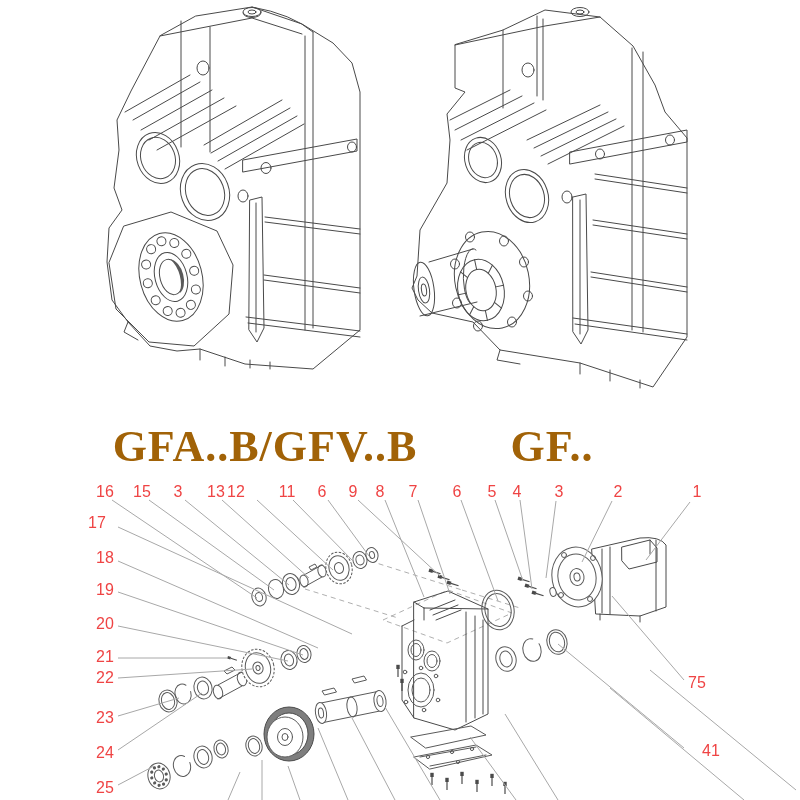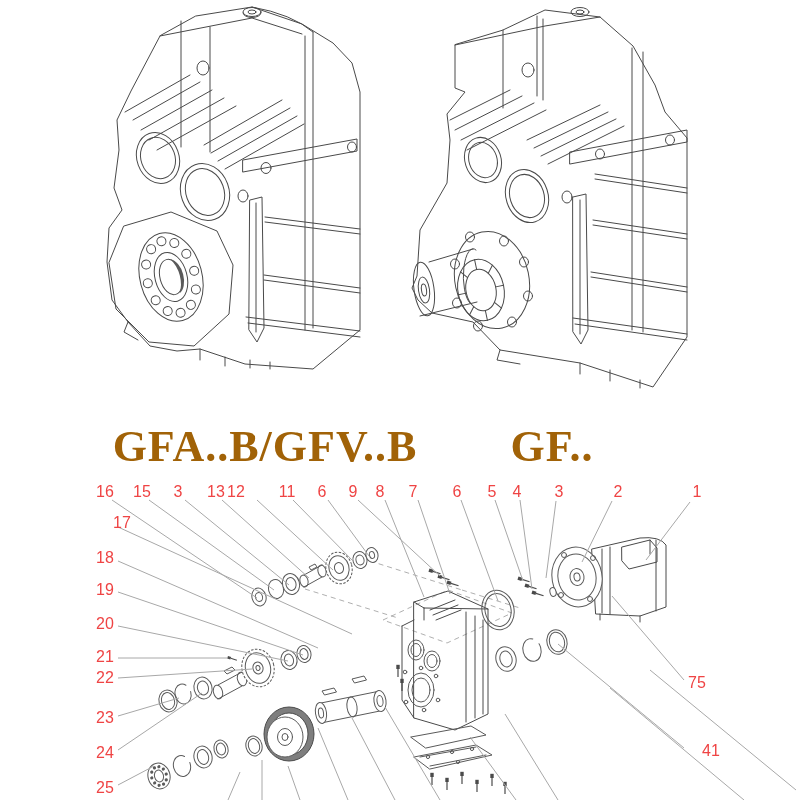--- a/index.html
+++ b/index.html
@@ -367,21 +367,21 @@
       <span class="callout" style="left: 322px; top: 492px;">6</span>
       <span class="callout" style="left: 353px; top: 492px;">9</span>
       <span class="callout" style="left: 380px; top: 492px;">8</span>
       <span class="callout" style="left: 413px; top: 492px;">7</span>
       <span class="callout" style="left: 457px; top: 492px;">6</span>
       <span class="callout" style="left: 492px; top: 492px;">5</span>
       <span class="callout" style="left: 517px; top: 492px;">4</span>
       <span class="callout" style="left: 559px; top: 492px;">3</span>
       <span class="callout" style="left: 618px; top: 492px;">2</span>
       <span class="callout" style="left: 697px; top: 492px;">1</span>
-      <span class="callout" style="left: 122px; top: 523px;">17</span>
+      <span class="callout" style="left: 97px; top: 523px;">17</span>
       <span class="callout" style="left: 105px; top: 558px; text-align: center;">18</span>
       <span class="callout" style="left: 105px; top: 590px;">19</span>
       <span class="callout" style="left: 105px; top: 624px;">20</span>
       <span class="callout" style="left: 105px; top: 657px;">21</span>
       <span class="callout" style="left: 105px; top: 678px;">22</span>
       <span class="callout" style="left: 105px; top: 718px;">23</span>
       <span class="callout" style="left: 105px; top: 753px;">24</span>
       <span class="callout" style="left: 105px; top: 788px;">25</span>
       <span class="callout" style="left: 697px; top: 683px;">75</span>
       <span class="callout" style="left: 711px; top: 751px;">41</span>

